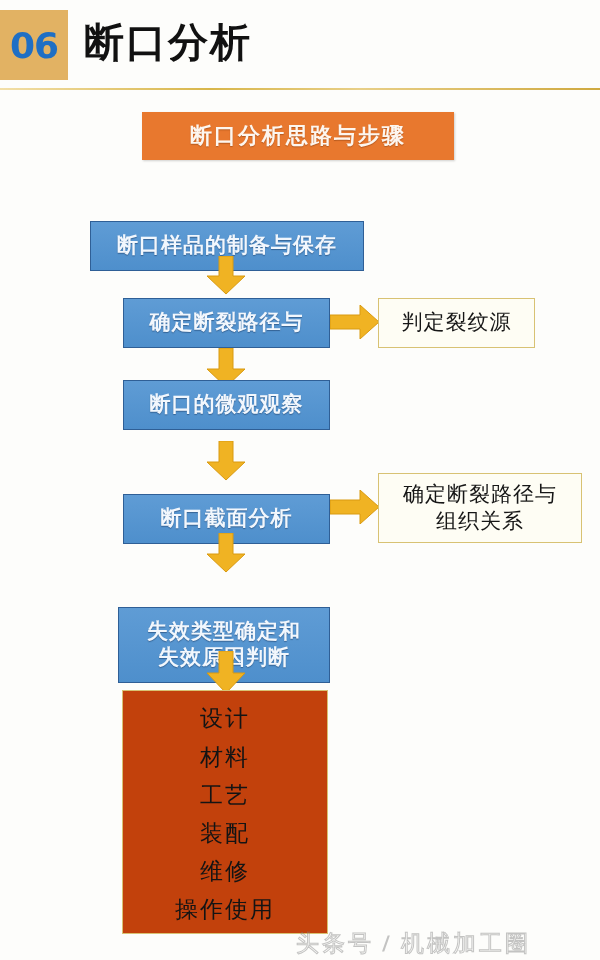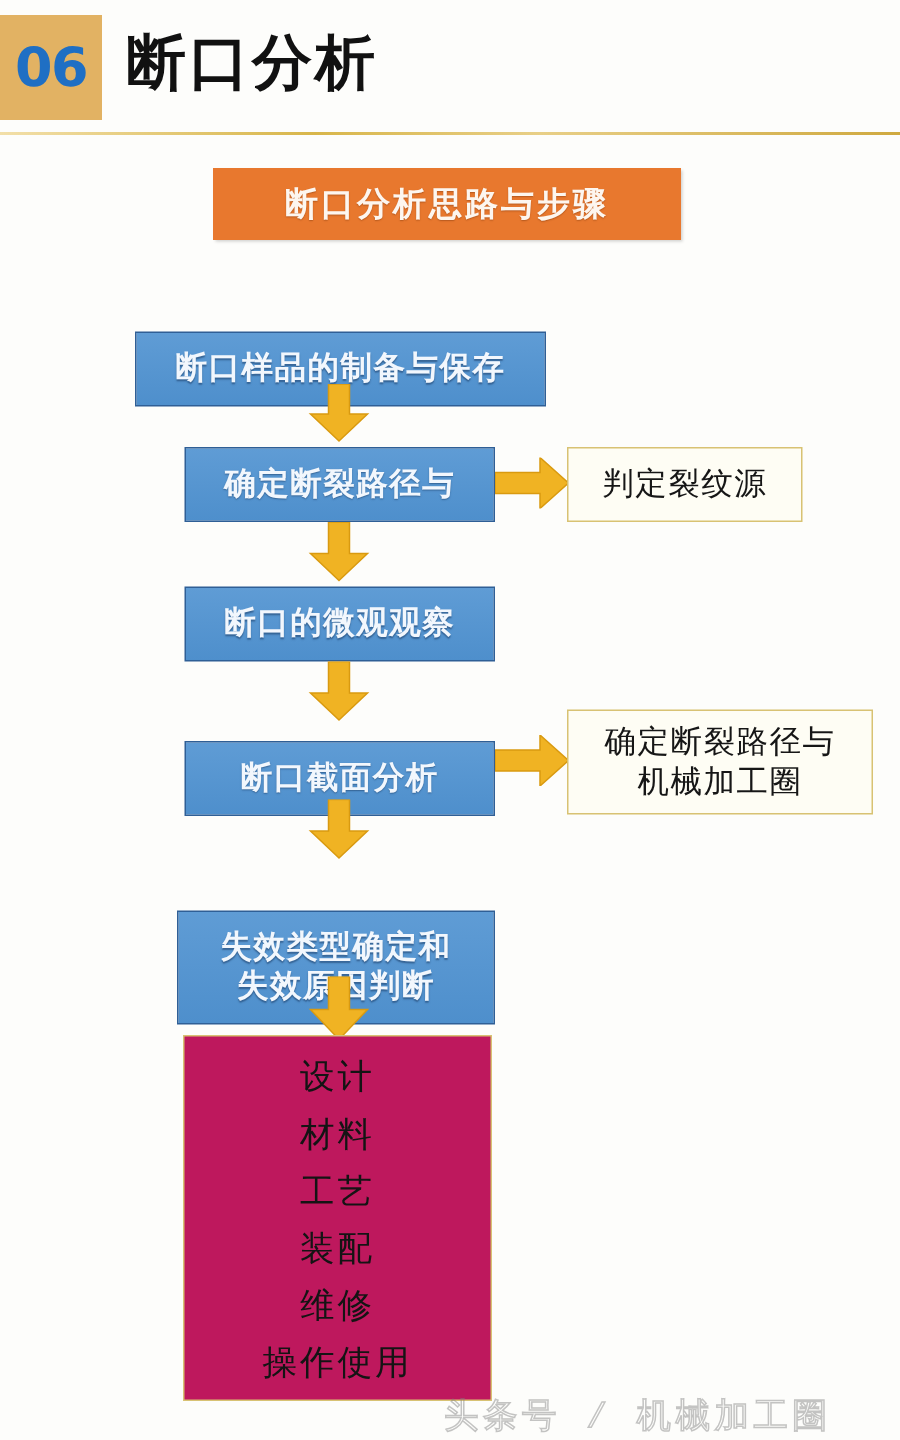--- a/index.html
+++ b/index.html
@@ -95,21 +95,21 @@
   .pbox-label {
     font-size: 21px;
     font-weight: bold;
     color: #f2f7fd;
     letter-spacing: 1px;
     line-height: 1.22;
     text-shadow: 0 1px 1px rgba(20,50,90,0.5);
   }
   #pbox-1 { left: 90px;  top: 126px; width: 272px; height: 48px; margin-top: 15px; }
   #pbox-2 { left: 123px; top: 218px; width: 205px; height: 48px; }
-  #pbox-3 { left: 123px; top: 311px; width: 205px; height: 48px; }
+  #pbox-3 { left: 123px; top: 300px; width: 205px; height: 48px; }
   #pbox-4 { left: 123px; top: 414px; width: 205px; height: 48px; }
   #pbox-5 { left: 118px; top: 495px; width: 210px; height: 74px; margin-top: 32px; }
 
   
   .obox {
     position: absolute;
     background: #fefdf4;
     border: 1.5px solid #d8c273;
     display: flex;
     align-items: center;
@@ -124,21 +124,21 @@
     font-family: "DejaVu Serif", "Liberation Serif", serif;
   }
   #obox-1 { left: 378px; top: 218px; width: 155px; height: 48px; }
   #obox-2 { left: 378px; top: 393px; width: 202px; height: 68px; }
 
   
   #outcome-box {
     position: absolute;
     left: 122px; top: 610px;
     width: 206px; height: 244px;
-    background: #be185d;
+    background: #c2410c;
     border: 1.5px solid #d8c273;
     display: flex;
     flex-direction: column;
     align-items: center;
     justify-content: center;
     padding-top: 4px;
     box-sizing: border-box;
   }
   .outcome-item {
     font-size: 23px;
@@ -160,21 +160,21 @@
   .arrow-down svg, .arrow-right svg { display: block; }
 
   
   #watermark {
     position: absolute;
     left: 296px; top: 928px;
     font-size: 23px;
     letter-spacing: 3px;
     color: transparent;
     -webkit-text-stroke: 1px rgba(130,130,130,0.55);
-    font-family: Liberation Mono, monospace;
+    font-family: Liberation Serif, serif;
     white-space: nowrap;
     opacity: 0.85;
   }
 </style>
 </head>
 <body>
 
 <div id="header">
   <div id="section-badge">
     <span id="section-badge-number">06</span>
@@ -235,21 +235,21 @@
 
   <div class="arrow-right" style="left:330px; top:410px;">
     <svg width="50" height="34" viewBox="0 0 50 34" xmlns="http://www.w3.org/2000/svg">
       <polygon points="0,10 30,10 30,0 49,17 30,34 30,24 0,24" fill="#f0b323" stroke="#d99a10" stroke-width="1"></polygon>
     </svg>
   </div>
 
   <div class="obox" id="obox-2">
     <span class="obox-label">
       <span>确定断裂路径与</span><br>
-      <span>机械加工圈</span>
+      <span>组织关系</span>
     </span>
   </div>
 
   <div class="arrow-down" style="left:205px; top:453px;">
     <svg width="42" height="41" viewBox="0 0 42 41" xmlns="http://www.w3.org/2000/svg">
       <polygon points="14,0 28,0 28,21 40,21 21,39 2,21 14,21" fill="#f0b323" stroke="#d99a10" stroke-width="1"></polygon>
     </svg>
   </div>
 
   <div class="pbox" id="pbox-5">

